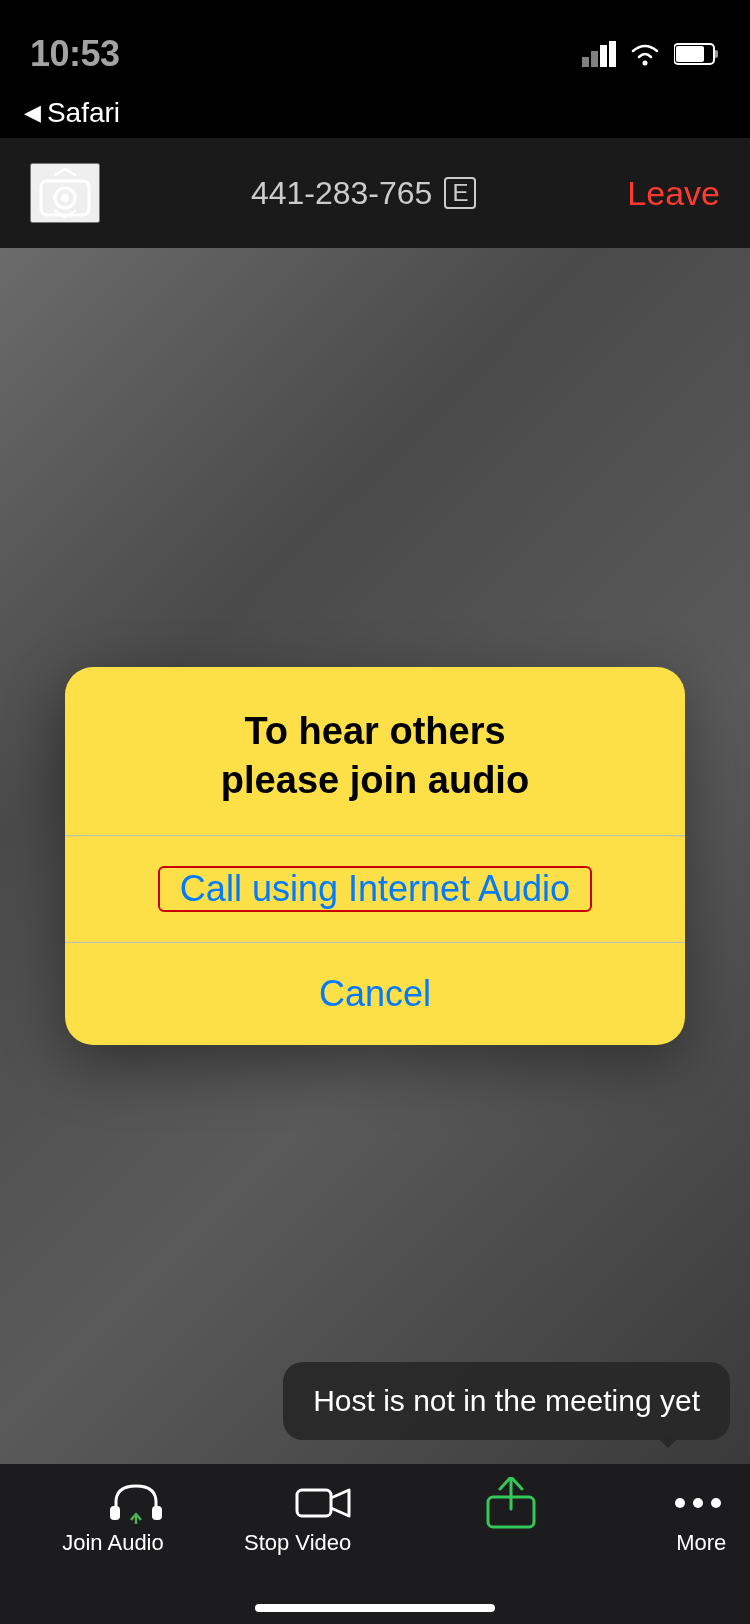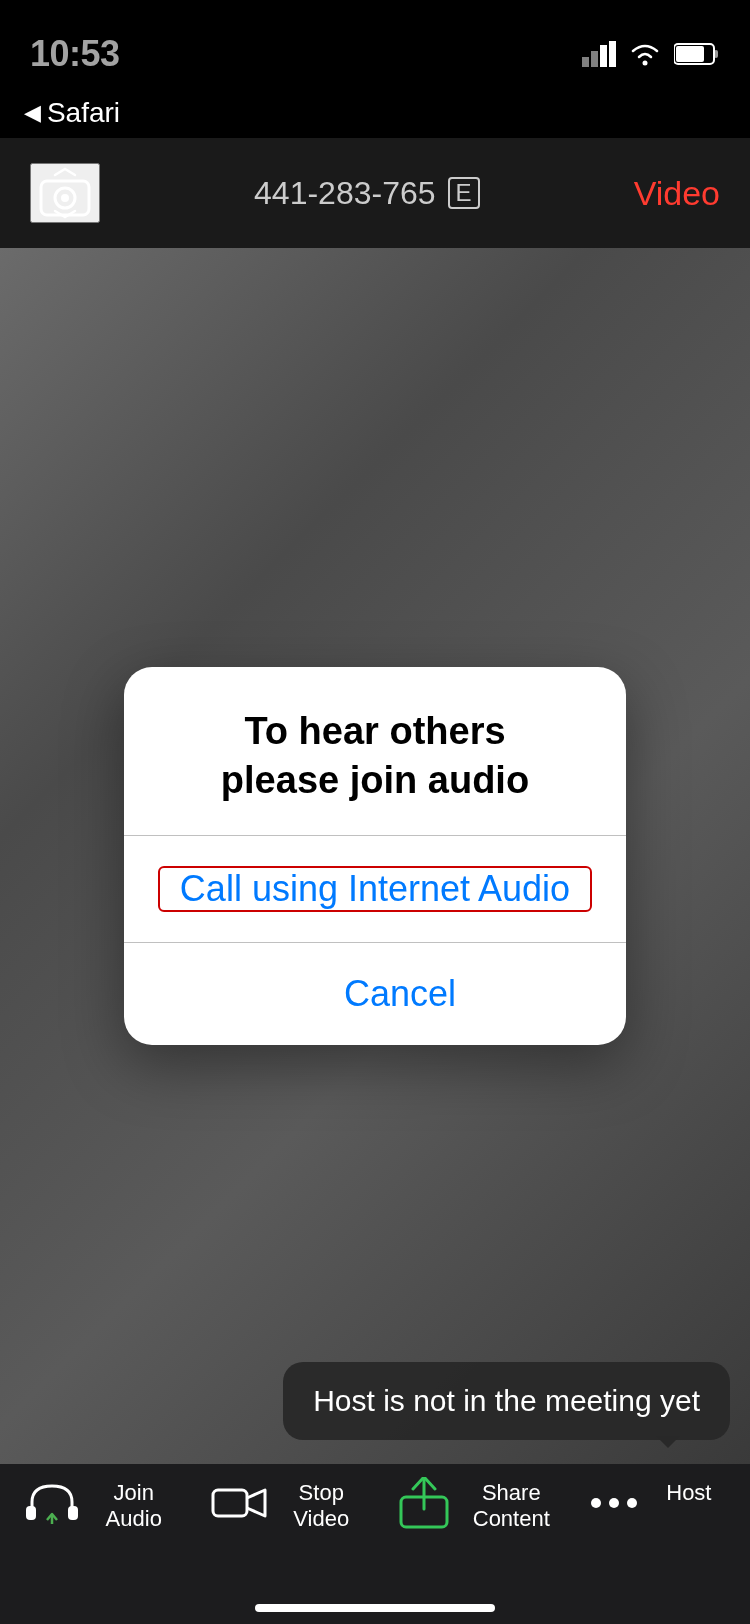--- a/index.html
+++ b/index.html
@@ -102,23 +102,23 @@
       position: absolute;
       top: 248px;
       left: 0; right: 0;
       bottom: 160px;
       display: flex;
       align-items: center;
       justify-content: center;
       z-index: 200;
     }
     .dialog {
-      background: #ffffff;
+      background: #fde047;
       border-radius: 28px;
-      width: 502px;
+      width: 620px;
       overflow: hidden;
       box-shadow: 0 20px 60px rgba(0,0,0,0.4);
     }
     .dialog-title-section {
       padding: 40px 30px 30px;
       text-align: center;
     }
     .dialog-title {
       font-size: 38px;
       font-weight: 700;
@@ -156,21 +156,20 @@
       display: block;
       width: 100%;
       padding: 30px;
       text-align: center;
       font-size: 36px;
       font-weight: 400;
       color: #007aff;
       background: transparent;
       border: none;
       cursor: pointer;
-      margin-left: 25px;
     }
 
     
     .toast {
       position: absolute;
       bottom: 184px;
       right: 20px;
       background: rgba(40, 40, 40, 0.95);
       border-radius: 20px;
       padding: 22px 30px;
@@ -198,23 +197,23 @@
       height: 160px;
       background: #1c1c1e;
       display: flex;
       align-items: flex-start;
       justify-content: space-around;
       padding-top: 16px;
       z-index: 400;
     }
     .toolbar-item {
       display: flex;
-      flex-direction: row;
-      align-items: flex-start;
-      gap: 24px;
+      flex-direction: column;
+      align-items: flex-end;
+      gap: 4px;
       width: 140px;
     }
     .toolbar-icon {
       width: 56px;
       height: 46px;
       display: flex;
       align-items: center;
       justify-content: center;
     }
     .toolbar-label {
@@ -280,21 +279,21 @@
       <circle cx="32" cy="31" r="4" fill="#fff"></circle>
       <path d="M22 8 L32 2 L42 8" stroke="#fff" stroke-width="2.5" fill="none" stroke-linecap="round"></path>
       <path d="M22 44 L32 50 L42 44" stroke="#fff" stroke-width="2.5" fill="none" stroke-linecap="round"></path>
     </svg>
   </button>
   <div style="display:flex; align-items:center; gap:12px;">
     <span style="color:#ccc; font-size:32px;">441-283-765</span>
     <span class="lock-icon-e">E</span>
   </div>
   <button style="background:none;border:none;cursor:pointer;">
-    <span style="color:#ff3b30; font-size:34px;">Video</span>
+    <span style="color:#ff3b30; font-size:34px;">Leave</span>
   </button>
 </div>
 
 <div class="camera-bg"></div>
 
 <div class="dialog-overlay">
   <div class="dialog">
     <div class="dialog-title-section">
       <div class="dialog-title">
         <span>To hear others</span><br>
@@ -343,30 +342,29 @@
   </div>
 
   <div class="toolbar-item">
     <div class="toolbar-icon">
       <svg width="50" height="52" viewBox="0 0 50 52">
         <rect x="2" y="20" width="46" height="30" rx="5" stroke="#34c759" stroke-width="3" fill="none"></rect>
         <line x1="25" y1="32" x2="25" y2="2" stroke="#34c759" stroke-width="3" stroke-linecap="round"></line>
         <polyline points="14,12 25,0 36,12" fill="none" stroke="#34c759" stroke-width="3" stroke-linejoin="round" stroke-linecap="round"></polyline>
       </svg>
     </div>
-    <span class="toolbar-label">Share Content</span>
   </div>
 
 
   <div class="toolbar-item">
     <div class="toolbar-icon">
       <svg width="56" height="46" viewBox="0 0 56 46">
         <circle cx="10" cy="23" r="5" fill="#fff"></circle>
         <circle cx="28" cy="23" r="5" fill="#fff"></circle>
         <circle cx="46" cy="23" r="5" fill="#fff"></circle>
       </svg>
     </div>
-    <span class="toolbar-label">Host</span>
+    <span class="toolbar-label">More</span>
   </div>
 
 </div>
 
 <div class="home-indicator"></div>
 
 </body></html>

